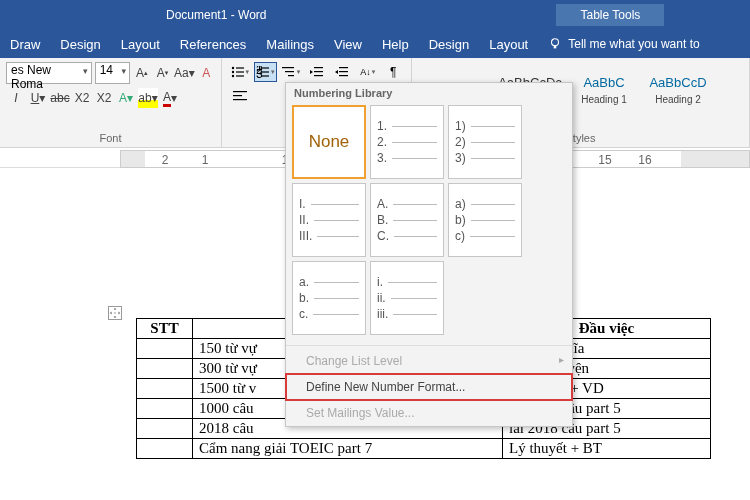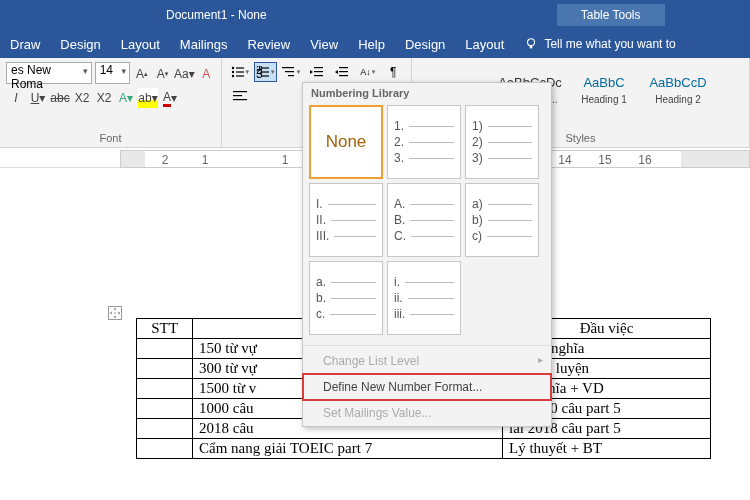--- a/index.html
+++ b/index.html
@@ -9,21 +9,21 @@
 .title-tool{margin-left:290px;padding:4px 24px;background:#4a76b0;font-size:12px}
 .tabs{height:28px;background:#2b579a;display:flex;align-items:center;color:#fff;padding-left:0}
 .tab{padding:0 10px;height:28px;display:flex;align-items:center;cursor:pointer;font-size:13px}
 .tab.tool{background:#2b579a}
 .tell{margin-left:10px;display:flex;align-items:center;gap:6px}
 .bulb{width:14px;height:14px}
 .ribbon{height:90px;background:#f3f3f3;border-bottom:1px solid #d4d4d4;display:flex;position:relative}
 .group{border-right:1px solid #d4d4d4;padding:4px 6px;display:flex;flex-direction:column;height:90px}
 .group-label{text-align:center;font-size:11px;color:#666;margin-top:auto}
 .font-group{width:222px}
-.font-row1{display:flex;align-items:flex-end;gap:3px;margin-bottom:4px}
+.font-row1{display:flex;align-items:center;gap:3px;margin-bottom:4px}
 .font-sel{border:1px solid #ababab;background:#fff;height:22px;padding:0 16px 0 4px;font-size:12px;position:relative}
 .font-sel::after{content:"▾";position:absolute;right:3px;top:3px;font-size:9px;color:#555}
 .fsize{width:36px}
 .fname{width:94px}
 .ribbtn{width:20px;height:20px;display:flex;align-items:center;justify-content:center;color:#444;cursor:pointer}
 .font-row2{display:flex;align-items:center;gap:2px}
 .font-row2 .ribbtn{font-size:12px}
 .para-group{width:190px}
 .para-row{display:flex;gap:2px;margin-bottom:4px}
 .para-row .pbtn{width:24px;height:20px;display:flex;align-items:center;justify-content:center;cursor:pointer;position:relative}
@@ -37,54 +37,54 @@
 .style-name{font-size:10px;color:#444;margin-top:4px}
 .ruler{height:18px;background:#fff;border-bottom:1px solid #ddd;position:relative;margin-top:2px}
 .ruler-inner{position:absolute;left:120px;right:0;top:0;height:18px;background:linear-gradient(to right,#e8e8e8 0,#e8e8e8 24px,#fff 24px,#fff 560px,#e8e8e8 560px);border:1px solid #ccc}
 .ruler-ticks{position:absolute;left:24px;top:0;height:18px;display:flex;font-size:8px;color:#666}
 .tick{width:40px;position:relative;text-align:center;line-height:18px}
 .doc-area{background:#fff;padding:40px 0 0 120px;position:relative}
 .anchor{position:absolute;left:108px;top:138px;width:14px;height:14px;border:1px solid #999;display:flex;align-items:center;justify-content:center;cursor:move}
 .anchor svg{width:10px;height:10px}
 table.doc-tbl{border-collapse:collapse;margin-top:110px;margin-left:16px}
 table.doc-tbl td,table.doc-tbl th{border:1px solid #000;padding:1px 6px;font-family:"Times New Roman",serif;font-size:15px;text-align:left;vertical-align:top}
-table.doc-tbl th{font-weight:normal;text-align:center}
+table.doc-tbl th{font-weight:bold;text-align:center}
 .col1{width:56px}
 .col2{width:310px}
 .col3{width:208px}
-.numlib{position:absolute;left:302px;top:82px;width:250px;background:#f3f3f3;border:1px solid #c6c6c6;box-shadow:2px 2px 6px rgba(0,0,0,.25);z-index:50}
+.numlib{position:absolute;left:285px;top:82px;width:288px;background:#f3f3f3;border:1px solid #c6c6c6;box-shadow:2px 2px 6px rgba(0,0,0,.25);z-index:50}
 .numlib-title{font-size:11px;font-weight:bold;color:#666;padding:4px 8px}
 .numlib-grid{display:flex;flex-wrap:wrap;padding:2px 6px 8px;gap:4px}
 .numopt{width:74px;height:74px;border:1px solid #c6c6c6;background:#fff;cursor:pointer;padding:6px;display:flex;flex-direction:column;justify-content:center;font-size:10px;color:#555}
 .numopt.none{align-items:center;font-size:17px;color:#a16207}
 .numopt.sel{border:2px solid #f0a030}
 .numopt .ln{display:flex;align-items:center;margin:1px 0}
 .numopt .ln span{margin-right:2px}
 .numopt .ln::after{content:"";flex:1;border-top:1px solid #bbb;margin-left:3px}
 .numlib-sep{border-top:1px solid #ddd;margin:2px 0}
 .numlib-item{padding:6px 20px;font-size:12px;color:#444;cursor:pointer;position:relative}
 .numlib-item.disabled{color:#aaa}
 .numlib-item.arrow::after{content:"▸";position:absolute;right:8px;top:6px;font-size:10px}
 .numlib-item.highlight{outline:2px solid #d83b3b;outline-offset:-1px}
 .listicon{display:inline-block;width:14px;height:12px}
 </style>
 </head>
 <body>
 
 <div class="titlebar">
-  <span class="title-doc">Document1 - None</span>
+  <span class="title-doc">Document1 - Word</span>
   <span class="title-tool">Table Tools</span>
 </div>
 
 <div class="tabs">
   <div class="tab">Draw</div>
   <div class="tab">Design</div>
   <div class="tab">Layout</div>
+  <div class="tab">References</div>
   <div class="tab">Mailings</div>
-  <div class="tab">Review</div>
   <div class="tab">View</div>
   <div class="tab">Help</div>
   <div class="tab tool">Design</div>
   <div class="tab tool">Layout</div>
   <div class="tell">
     <svg class="bulb" viewBox="0 0 16 16">
         <circle cx="8" cy="6" r="4" fill="none" stroke="#fff" stroke-width="1.2"></circle>
         <rect x="6.5" y="10" width="3" height="3" fill="#fff"></rect>
       </svg>
     <span>Tell me what you want to</span>

